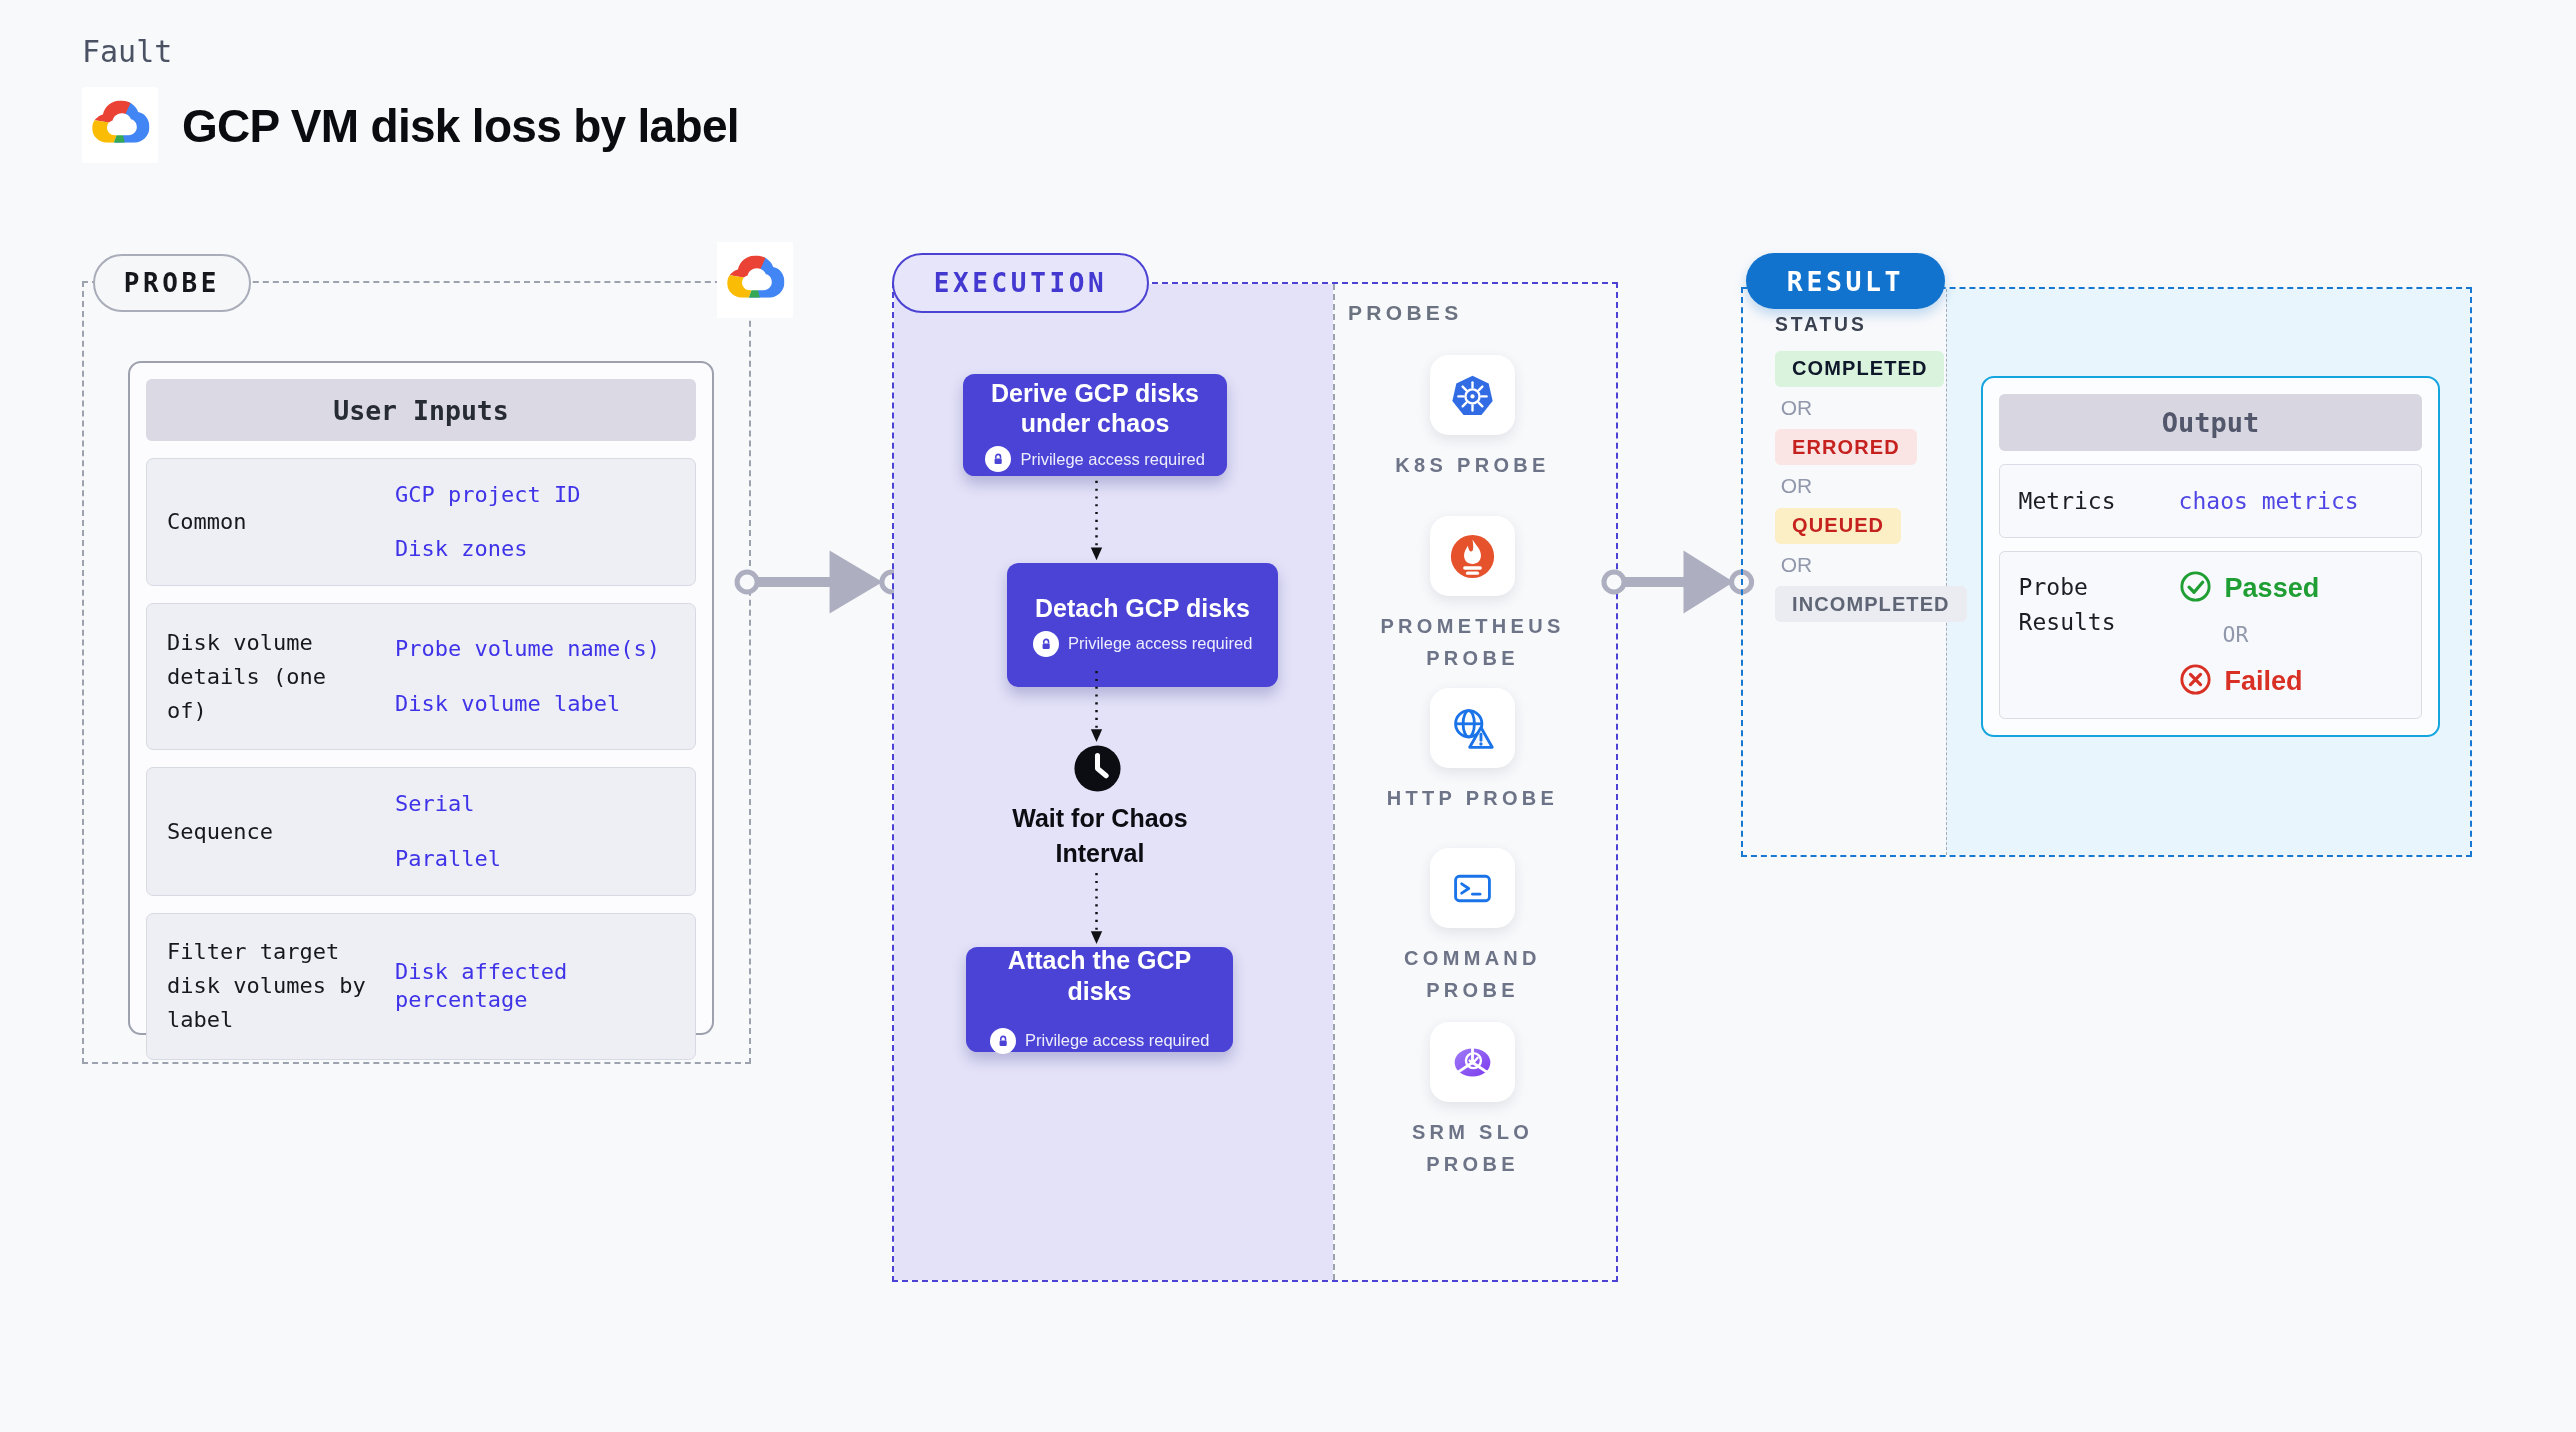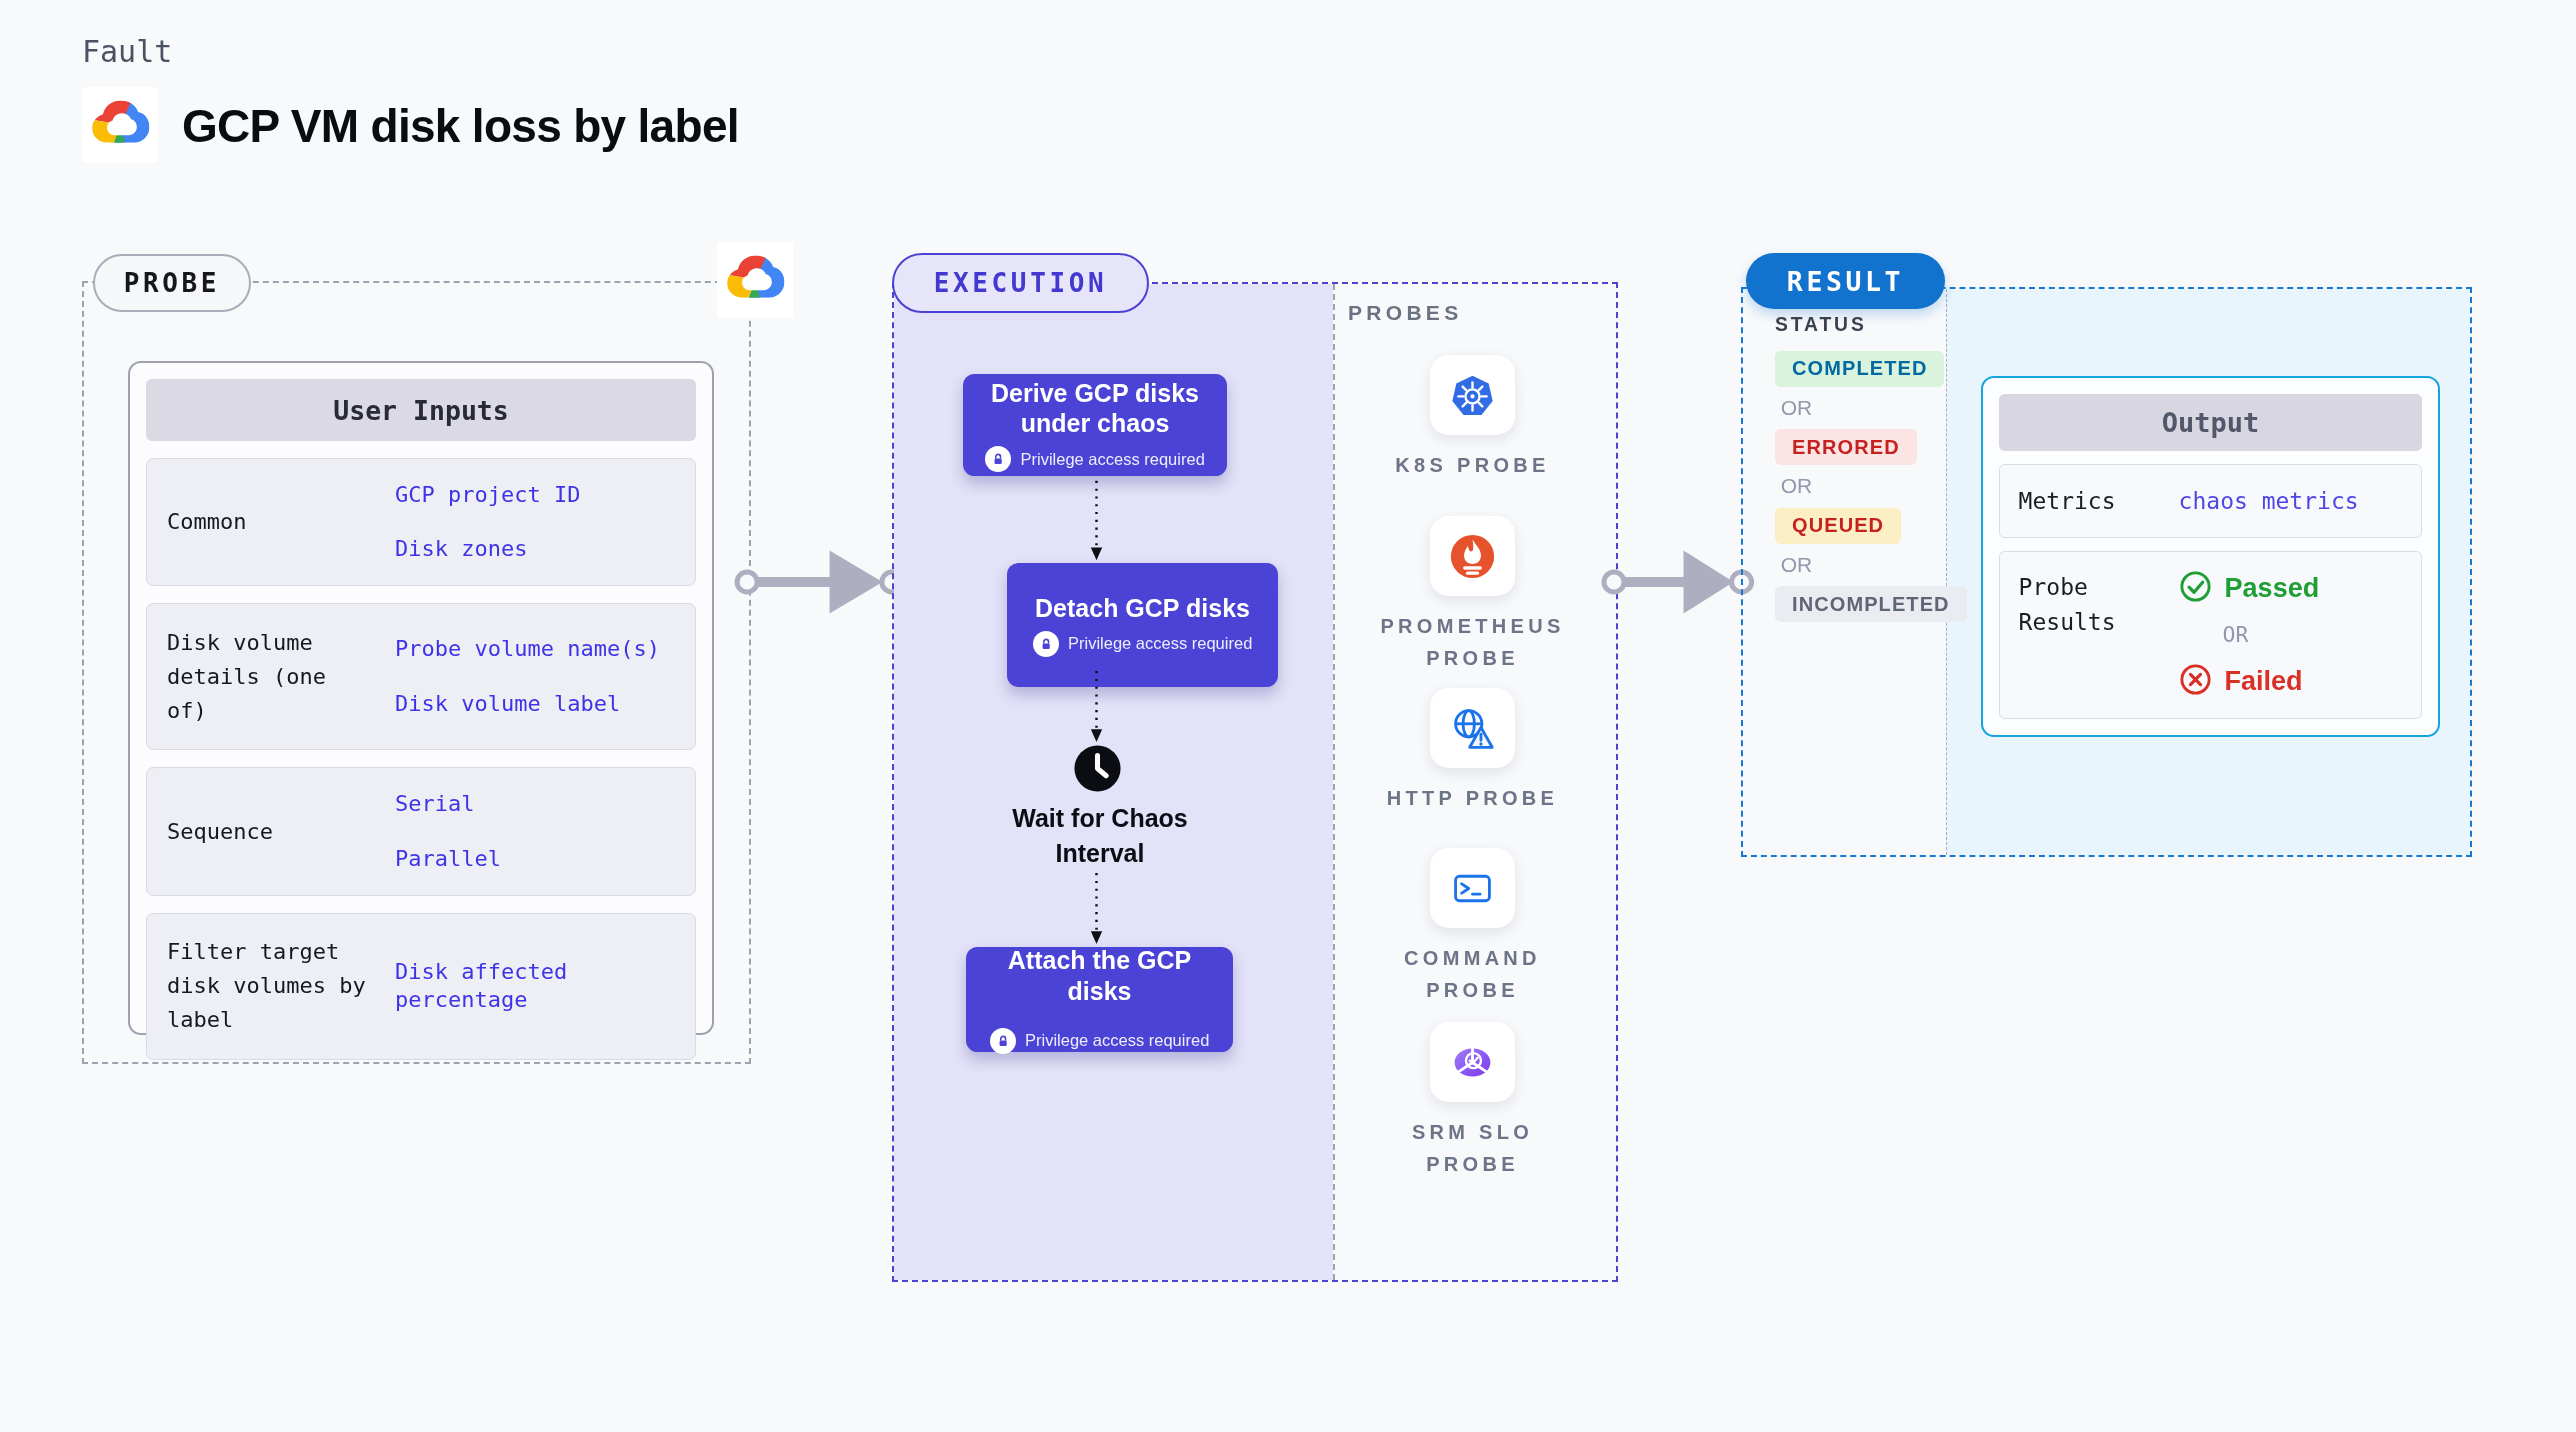--- a/index.html
+++ b/index.html
@@ -68,21 +68,21 @@
   .probe-item{position:absolute;left:1376px;width:193px;display:flex;flex-direction:column;align-items:center;}
   .tile{width:85px;height:80px;background:#fff;border-radius:18.6px;box-shadow:0 4.3px 13px rgba(25,35,70,.10);
         display:flex;align-items:center;justify-content:center;}
   .probe-label{margin-top:14.3px;font-weight:700;font-size:20px;letter-spacing:4.3px;color:#6E7488;
                text-align:center;line-height:1.6;}
 
   
   .status-heading{left:1775px;top:314px;font-weight:700;font-size:19.3px;letter-spacing:2.9px;color:#3A4150;}
   .status-stack{left:1775px;top:351px;display:flex;flex-direction:column;align-items:flex-start;gap:9.3px;}
   .status-badge{display:inline-block;padding:6.4px 17px;border-radius:5.7px;font-weight:700;font-size:20px;letter-spacing:1.1px;}
-  .st-completed{background:#D9F3DC;color:#0369a1;}
+  .st-completed{background:#D9F3DC;color:#0f172a;}
   .st-errored{background:#FBE5E4;color:#C5221F;}
   .st-queued{background:#FCEFC5;color:#C5221F;}
   .st-incompleted{background:#EAECF2;color:#5F6575;}
   .or{font-size:21px;color:#9298AC;padding-left:5.7px;}
 
   
   .output-card{left:1981px;top:376px;width:459px;background:#FCFDFF;border:2.9px solid #14A5DF;border-radius:13px;
                box-sizing:border-box;padding:16px;display:flex;flex-direction:column;gap:13px;}
   .output-header{background:#D8D7E1;border-radius:5.7px;min-height:57px;display:flex;align-items:center;
                  justify-content:center;font-size:27px;font-weight:700;color:#52576B;}

